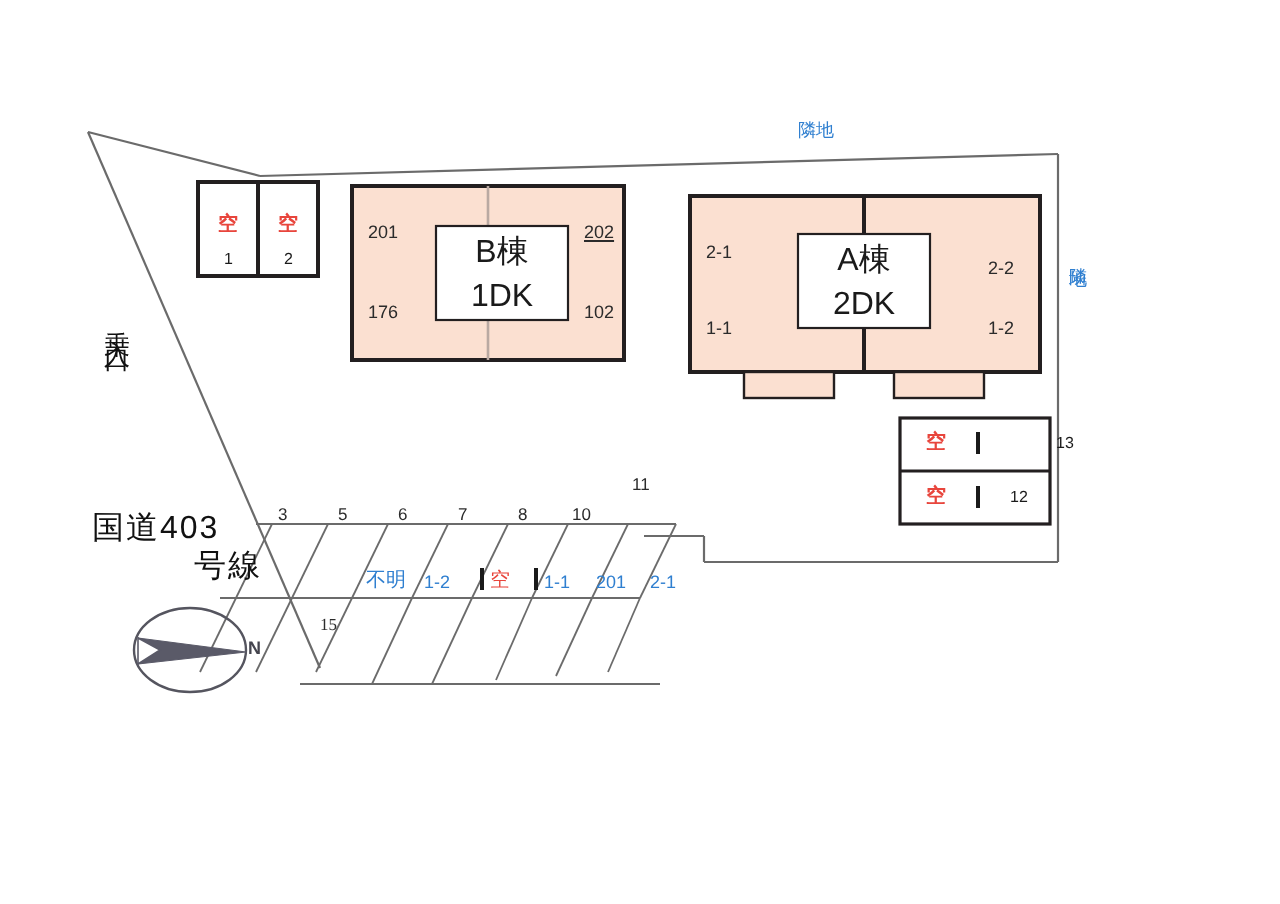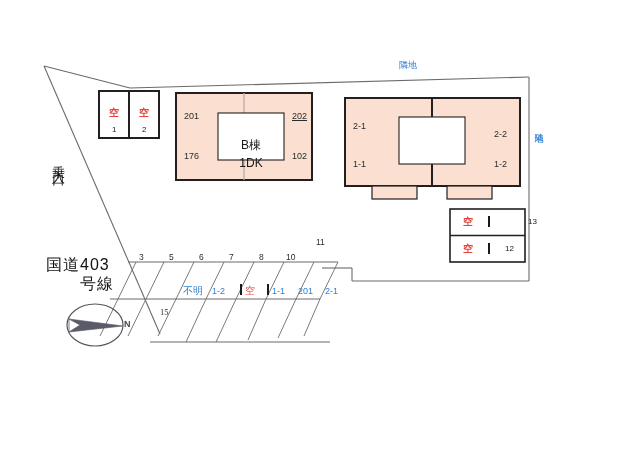--- a/index.html
+++ b/index.html
@@ -31,25 +31,24 @@
     line-height: 1;
   }
   
   .room-code {
     font-size: 9px;
     color: #2b2b2b;
     letter-spacing: 0px;
   }
   
   .bldg-name {
-    font-size: 12px;
+    font-size: 16px;
     color: #1a1a1a;
     text-align: center;
     width: 70px;
-    margin-top: 20px;
   }
   .bldg-name .line2 { display:block; margin-top: 6px; }
   
   .stall-vacant {
     font-size: 10px;
     color: #e8453c;
     font-weight: bold;
   }
   .stall-num {
     font-size: 8px;
@@ -211,33 +210,37 @@
       <path d="M 69 319 L 80 325 L 69 332 Z" fill="#ffffff" stroke="#5a5a68" stroke-width="0.8"></path>
     </g>
 
   </svg>
 
   <div class="lbl note-blue" style="left:399px; top:61px;">隣地</div>
   <div class="lbl note-blue-v" style="left:534px; top:126px;">隣地</div>
 
   <div class="lbl entrance-v" style="left:52px; top:155px;">乗入口</div>
   <div class="lbl road-label" style="left:46px; top:257px;">国道403</div>
-  <div class="lbl road-label" style="left:80px; top:276px;">号線</div>
+  <div class="lbl road-label" style="left:97px; top:276px;">号線</div>
 
   <div class="compass-n" style="left:124px; top:319px;">N</div>
 
   <div class="lbl bldg-name" style="left:216px; top:119px;">
     <span>B棟</span>
     <span class="line2">1DK</span>
   </div>
   <div class="lbl room-code" style="left:184px; top:112px;">201</div>
   <div class="lbl room-code" style="left:292px; top:112px;text-decoration:underline;">202</div>
   <div class="lbl room-code" style="left:184px; top:152px;">176</div>
   <div class="lbl room-code" style="left:292px; top:152px;">102</div>
 
+  <div class="lbl bldg-name" style="left:397px; top:123px;">
+    <span>A棟</span>
+    <span class="line2">2DK</span>
+  </div>
   <div class="lbl room-code" style="left:353px; top:122px;">2-1</div>
   <div class="lbl room-code" style="left:494px; top:130px;">2-2</div>
   <div class="lbl room-code" style="left:353px; top:160px;">1-1</div>
   <div class="lbl room-code" style="left:494px; top:160px;">1-2</div>
 
   <div class="lbl stall-vacant" style="left:109px; top:108px;">空</div>
   <div class="lbl stall-num" style="left:112px; top:126px;">1</div>
   <div class="lbl stall-vacant" style="left:139px; top:108px;">空</div>
   <div class="lbl stall-num" style="left:142px; top:126px;">2</div>
 

